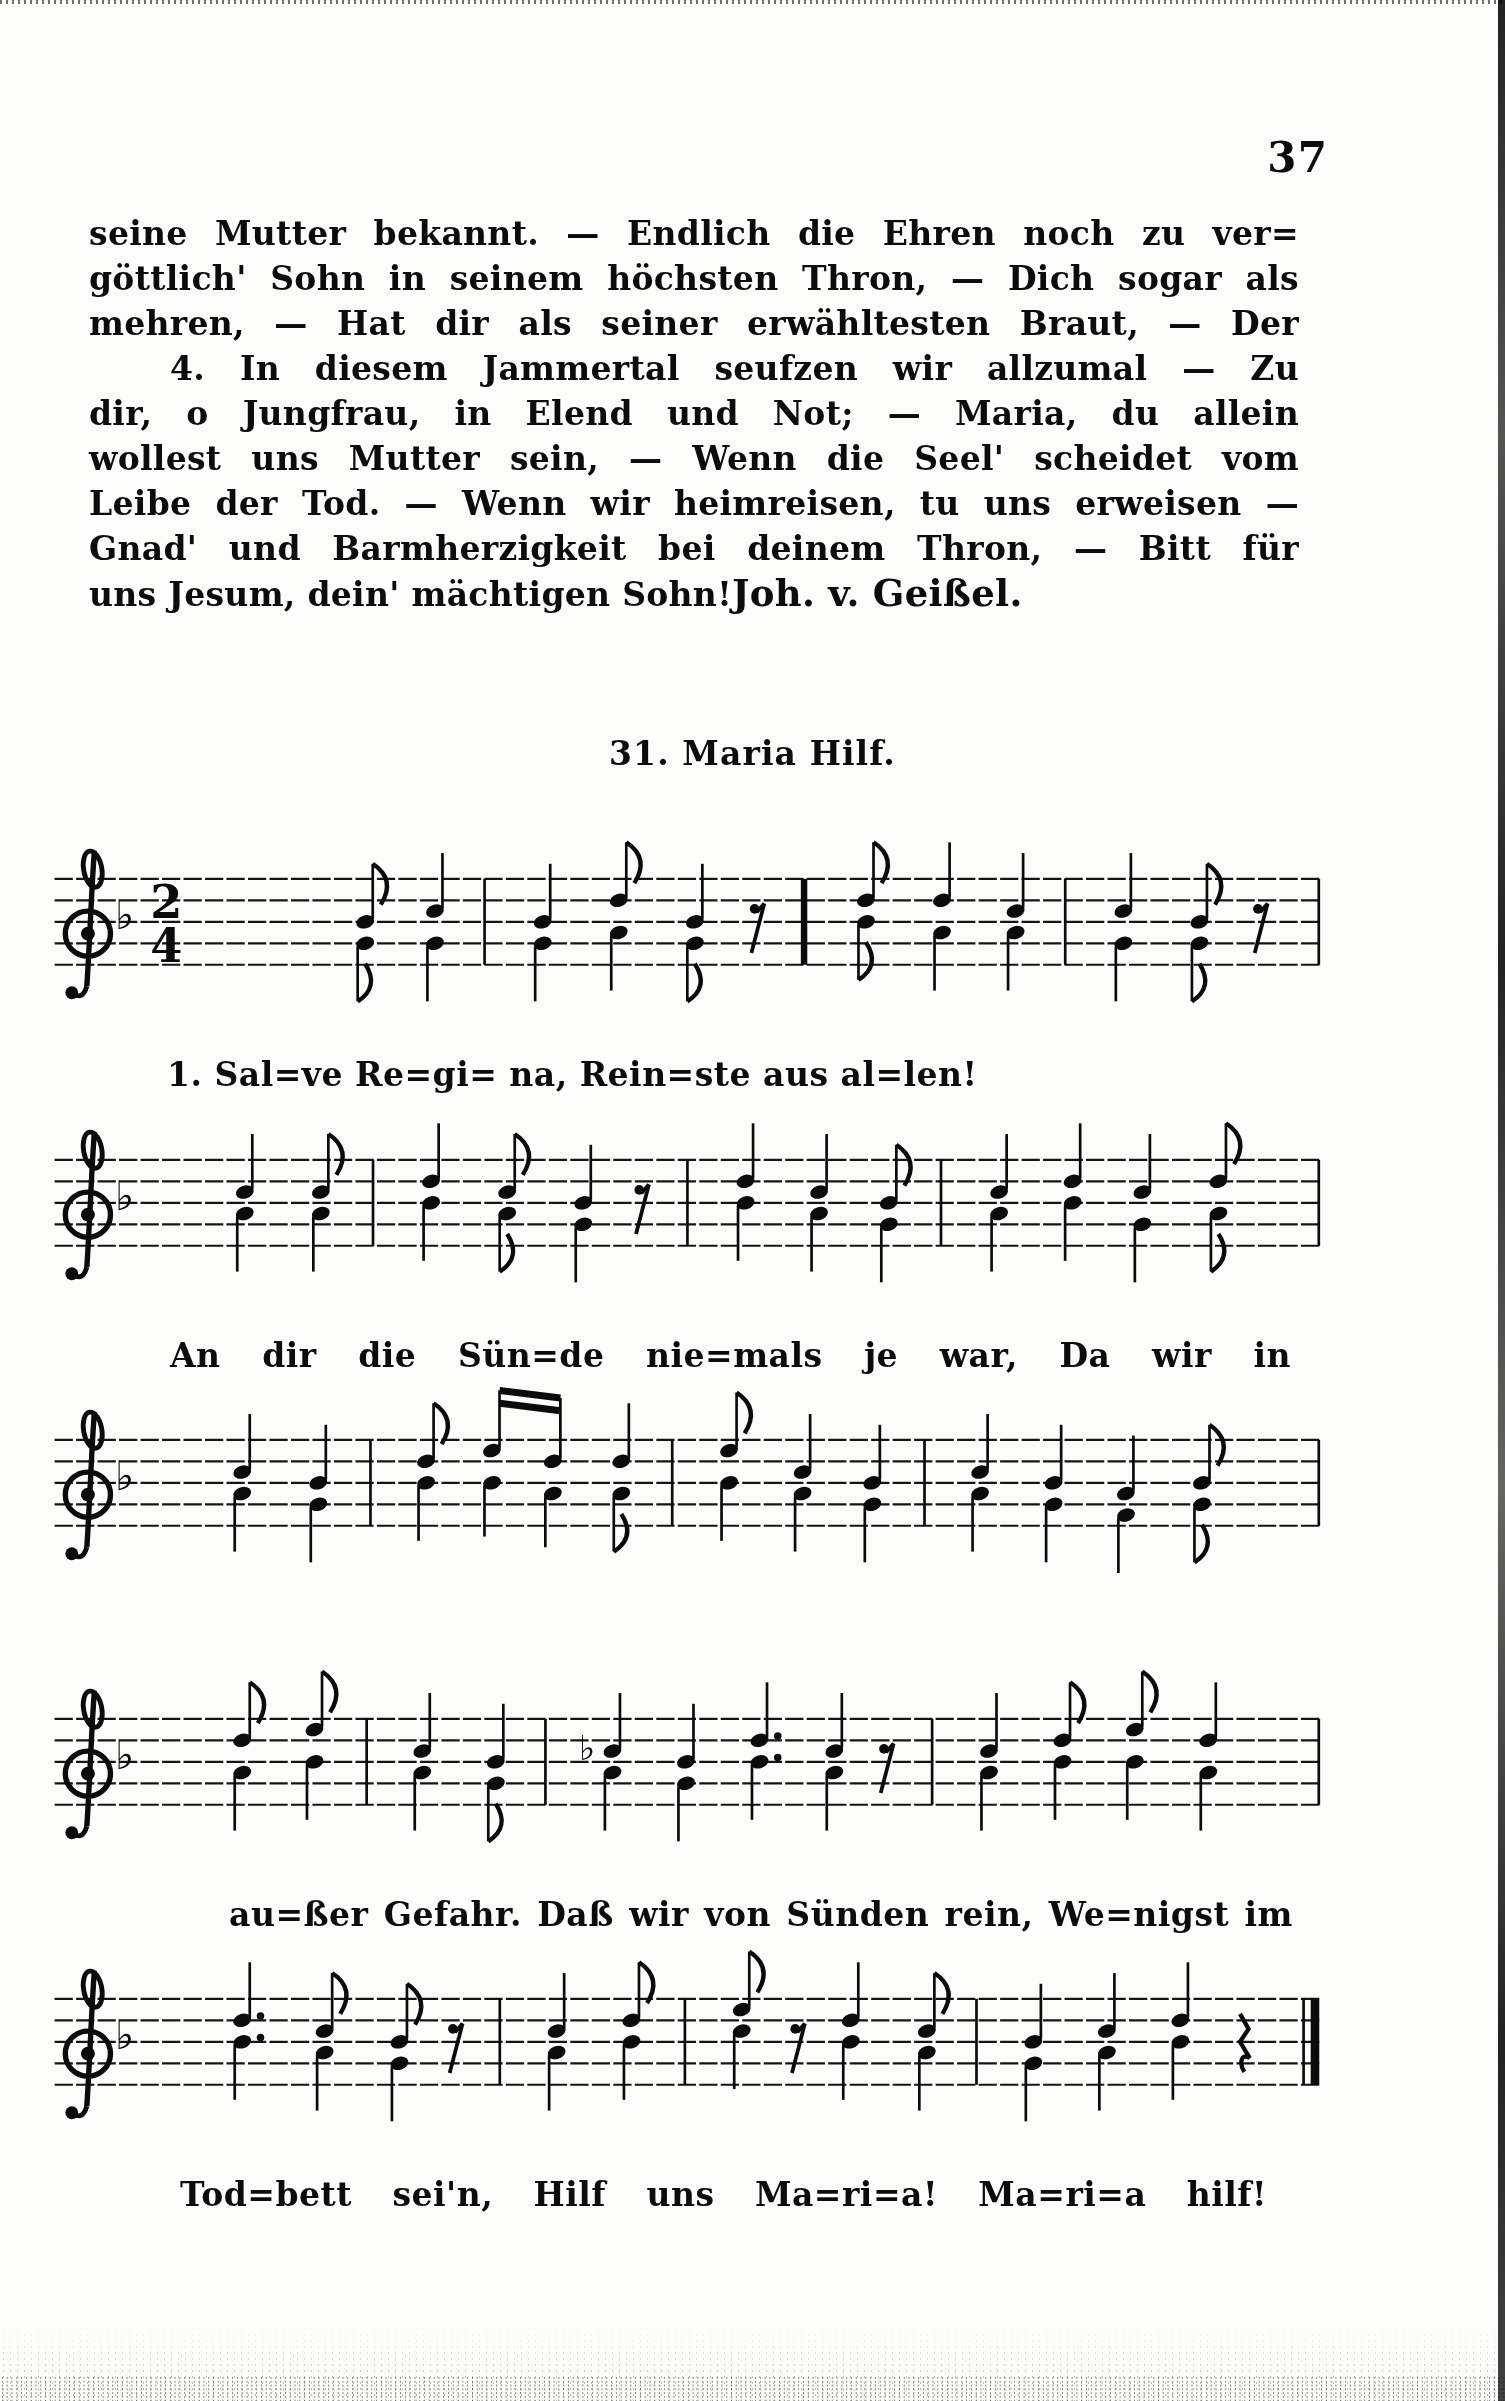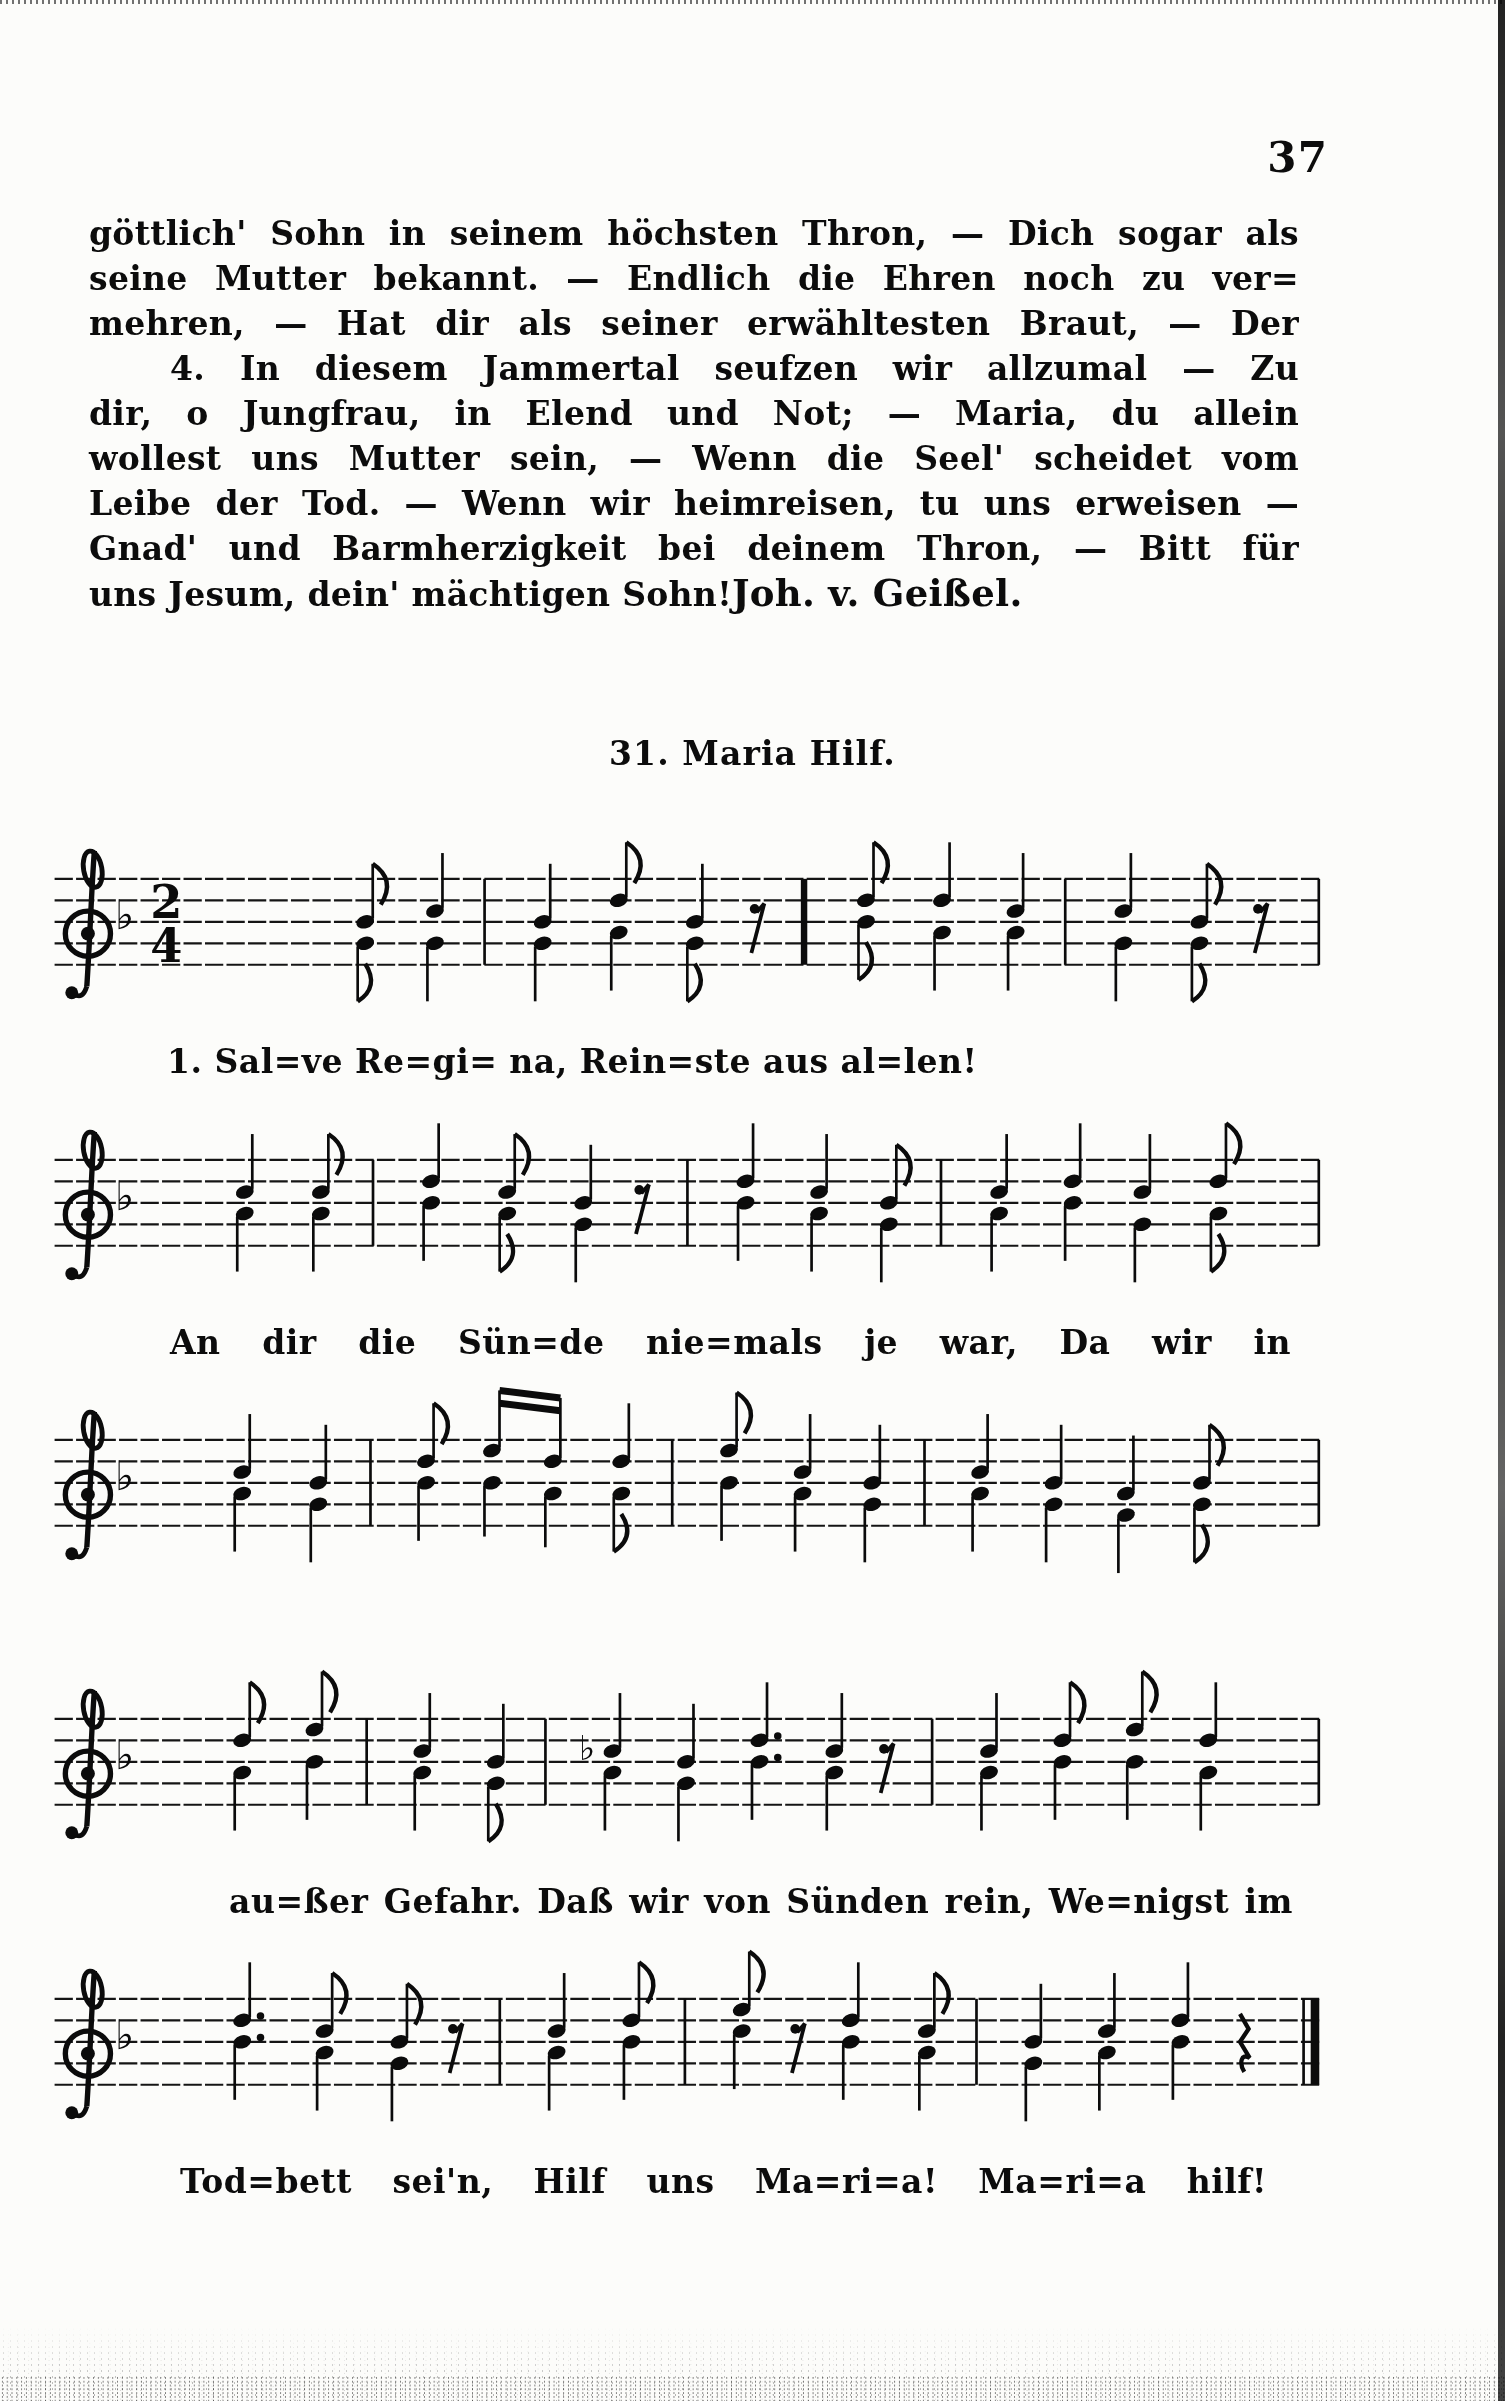--- a/index.html
+++ b/index.html
@@ -32,39 +32,39 @@
   .attribution{font-size:37px;padding-right:32px;}
 
   .hymn-heading{position:absolute;top:734px;left:0;width:100%;text-align:center;
     font-size:33px;font-weight:bold;letter-spacing:1.1px;}
 
   .staff-group{position:absolute;left:54px;width:1269px;}
   .staff-group svg{display:block;}
   .g1{top:809px;} .g2{top:1090px;} .g3{top:1370px;} .g4{top:1649px;} .g5{top:1929px;}
 
   .lyrics{font-size:33px;font-weight:bold;letter-spacing:0.5px;white-space:nowrap;
-    text-align:justify;text-align-last:justify;margin-top:2px;}
+    text-align:justify;text-align-last:justify;margin-top:15px;}
   .ly1{padding-left:113px;padding-right:371px;}
   .ly2{padding-left:116px;padding-right:32px;}
   .ly3{padding-left:137px;padding-right:78px;}
   .ly4{padding-left:175px;padding-right:30px;}
   .ly5{padding-left:126px;padding-right:56px;}
 </style>
 </head>
 <body>
 
 <div class="page">
   <div class="edge-top"></div>
   <div class="edge-right"></div>
 
   <div class="page-number">37</div>
 
   <div class="text-block">
+    <div class="jline">seine Mutter bekannt. — Endlich die Ehren noch zu ver=</div>
     <div class="jline">göttlich' Sohn in seinem höchsten Thron, — Dich sogar als</div>
-    <div class="jline">seine Mutter bekannt. — Endlich die Ehren noch zu ver=</div>
     <div class="jline">mehren, — Hat dir als seiner erwähltesten Braut, — Der</div>
     <div class="jline indent">4. In diesem Jammertal seufzen wir allzumal — Zu</div>
     <div class="jline">dir, o Jungfrau, in Elend und Not; — Maria, du allein</div>
     <div class="jline">wollest uns Mutter sein, — Wenn die Seel' scheidet vom</div>
     <div class="jline">Leibe der Tod. — Wenn wir heimreisen, tu uns erweisen —</div>
     <div class="jline">Gnad' und Barmherzigkeit bei deinem Thron, — Bitt für</div>
     <div class="lastrow">
       <span>uns Jesum, dein' mächtigen Sohn!</span>
       <span class="attribution">Joh. v. Geißel.</span>
     </div>

